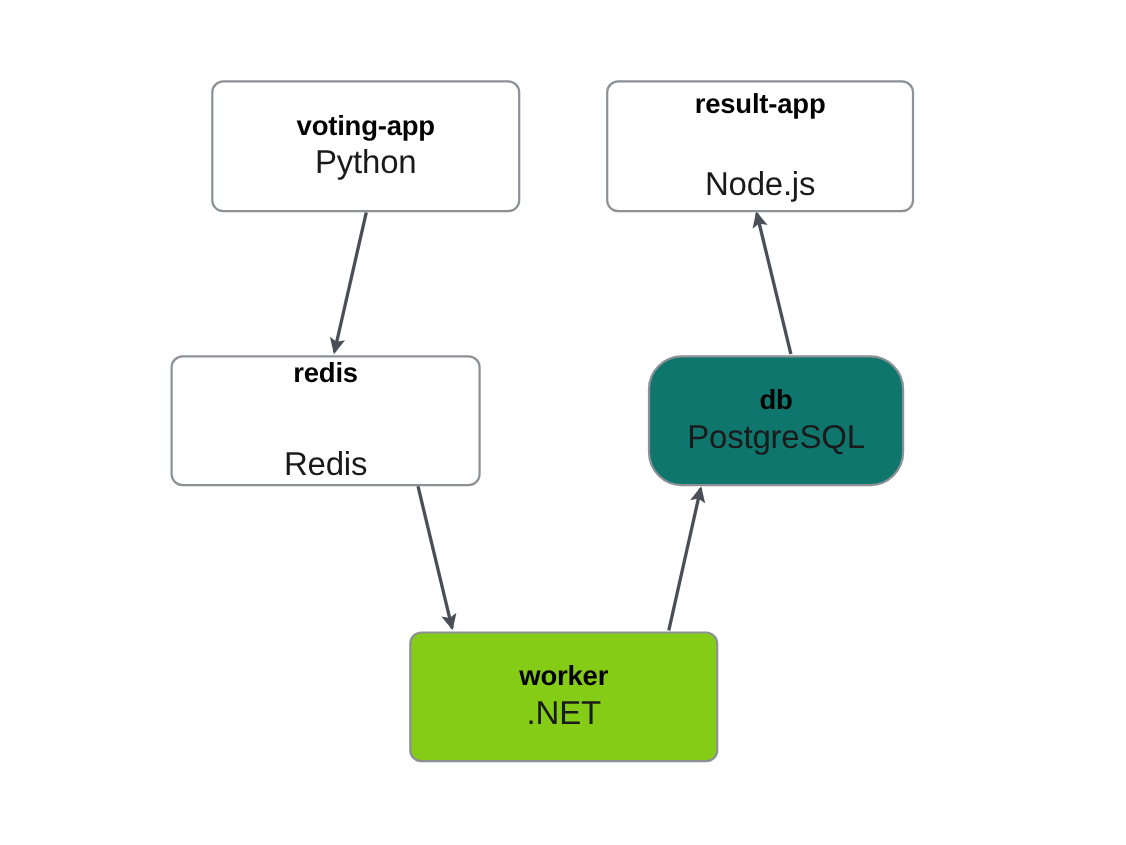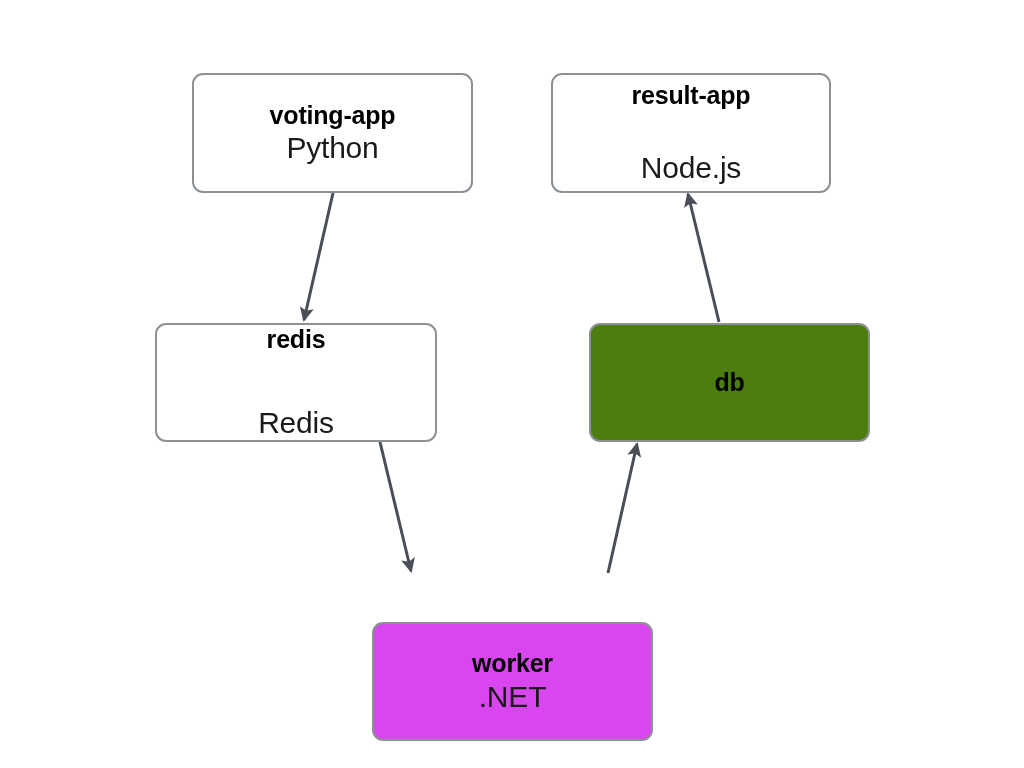--- a/index.html
+++ b/index.html
@@ -83,22 +83,23 @@
   <div class="node" id="node-result-app" style="left: 551px; top: 73px; width: 280px; height: 120px; border-color: rgb(140, 145, 150); background: rgb(255, 255, 255); gap: 39px;">
     <div class="node-title">result-app</div>
     <div class="node-subtitle">Node.js</div>
   </div>
 
   <div class="node" id="node-redis" style="left: 155px; top: 323px; width: 282px; height: 119px; border-color: rgb(140, 145, 150); background: rgb(255, 255, 255); justify-content: space-between;">
     <div class="node-title">redis</div>
     <div class="node-subtitle">Redis</div>
   </div>
 
-  <div class="node" id="node-db" style="left: 589px; top: 323px; width: 281px; height: 119px; border-color: rgb(140, 145, 150); background: #4d7c0f;">
+  <div class="node" id="node-db" style="left: 589px; top: 323px; width: 233px; height: 119px; border-color: rgb(140, 145, 150); background: #0f766e; border-radius: 31px;">
     <div class="node-title">db</div>
+    <div class="node-subtitle">PostgreSQL</div>
   </div>
 
-  <div class="node" id="node-worker" style="left: 372px; top: 574px; width: 281px; height: 119px; border-color: rgb(140, 145, 150); background: #d946ef; margin-top: 48px;">
+  <div class="node" id="node-worker" style="left: 372px; top: 574px; width: 281px; height: 119px; border-color: rgb(140, 145, 150); background: #84cc16;">
     <div class="node-title">worker</div>
     <div class="node-subtitle">.NET</div>
   </div>
 
 </div>
 
 </body></html>

